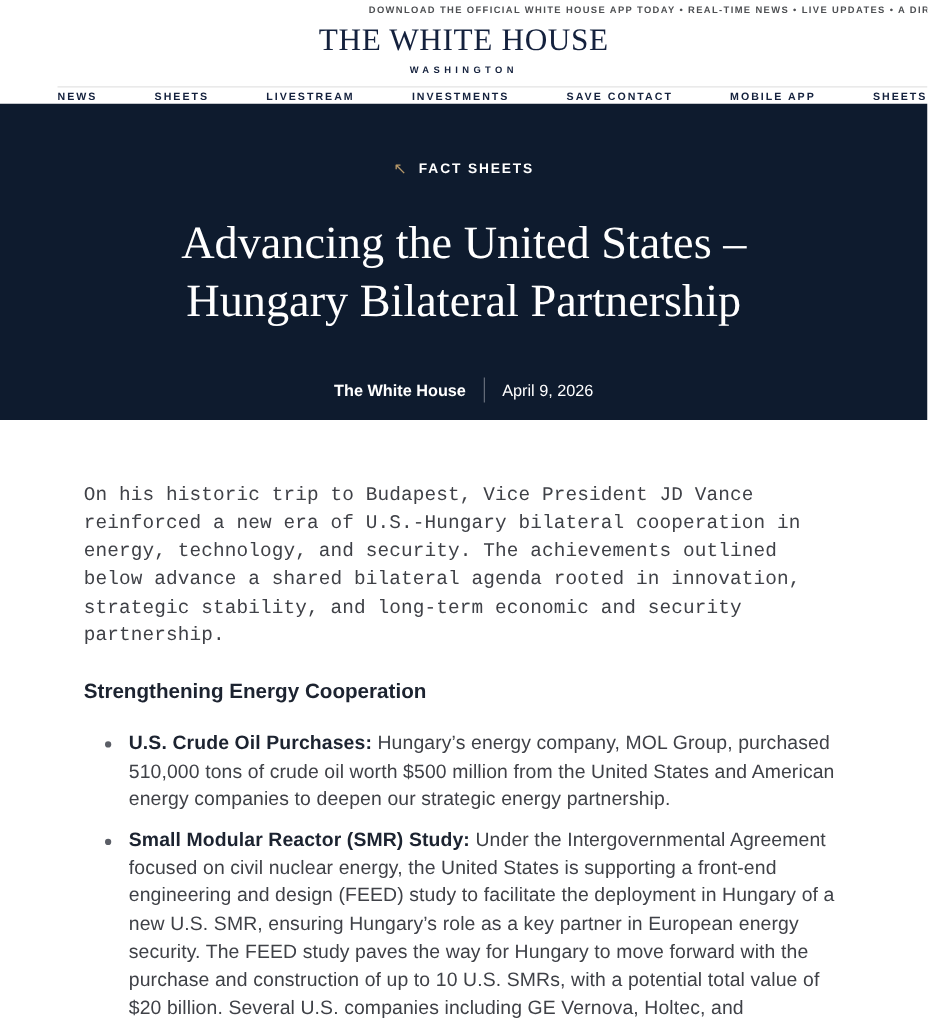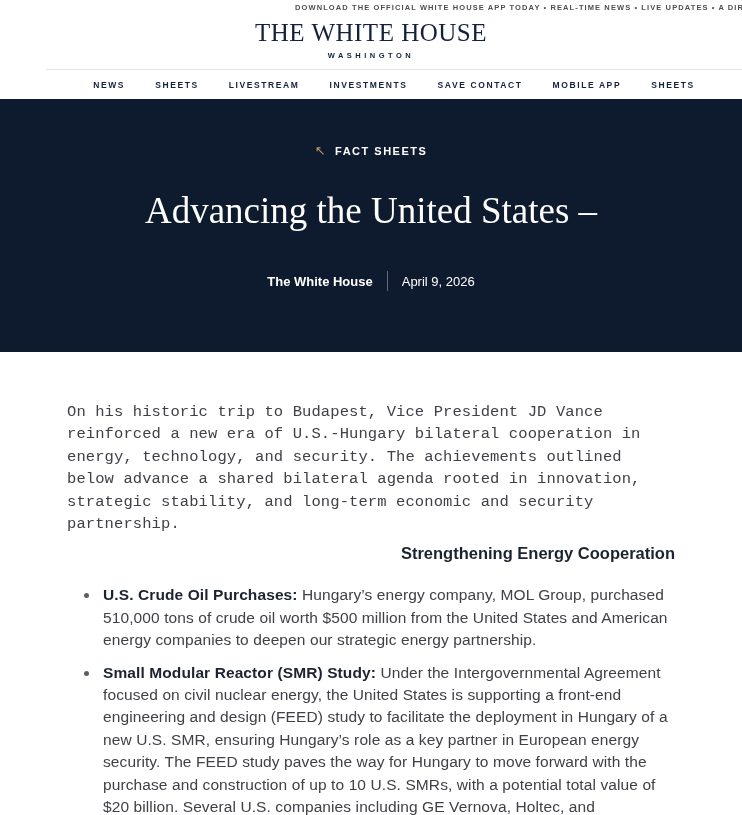--- a/index.html
+++ b/index.html
@@ -40,23 +40,23 @@
     letter-spacing: 3.5px;
     color: #14213d;
     margin-top: 3px;
     padding-bottom: 9px;
     text-align: center;
   }
 
   
   .navbar {
     border-top: 1px solid #e4e4e4;
-    height: 30px;
+    height: 14px;
     display: flex;
-    justify-content: center;
+    justify-content: space-between;
     align-items: center;
     gap: 30px;
     margin-left: 46px;
   }
   .navbar a {
     font-size: 8.5px;
     font-weight: 700;
     letter-spacing: 1.6px;
     color: #14213d;
     text-decoration: none;
@@ -115,26 +115,25 @@
     width: 608px;
     margin: 0 auto;
     padding-top: 49px;
     color: #3f4147;
     font-size: 15.5px;
     line-height: 22.4px;
     letter-spacing: 0.1px;
   }
   .content p.intro { margin: 0; font-family: Liberation Mono, monospace; }
   .content h2 {
-    margin-top: 8px;
+    margin-top: 24px;
     font-size: 16.5px;
     line-height: 20px;
     color: #1c2330;
     letter-spacing: 0;
-    text-align: right;
   }
   .content ul {
     list-style: none;
     margin-top: 21px;
   }
   .content li {
     position: relative;
     padding-left: 36px;
     margin-bottom: 10px;
   }
@@ -172,20 +171,21 @@
   <a>SHEETS</a>
 </nav>
 
 <section class="hero">
   <div class="eyebrow">
     <span class="arrow">↖</span>
     <span>FACT SHEETS</span>
   </div>
   <h1>
     <span>Advancing the United States –</span>
+    <span>Hungary Bilateral Partnership</span>
   </h1>
   <div class="byline">
     <span class="author">The White House</span>
     <span class="vdivider"></span>
     <span class="date">April 9, 2026</span>
   </div>
 </section>
 
 <main class="content">
   <p class="intro">On his historic trip to Budapest, Vice President JD Vance reinforced a new era of U.S.-Hungary bilateral cooperation in energy, technology, and security. The achievements outlined below advance a shared bilateral agenda rooted in innovation, strategic stability, and long-term economic and security partnership.</p>

